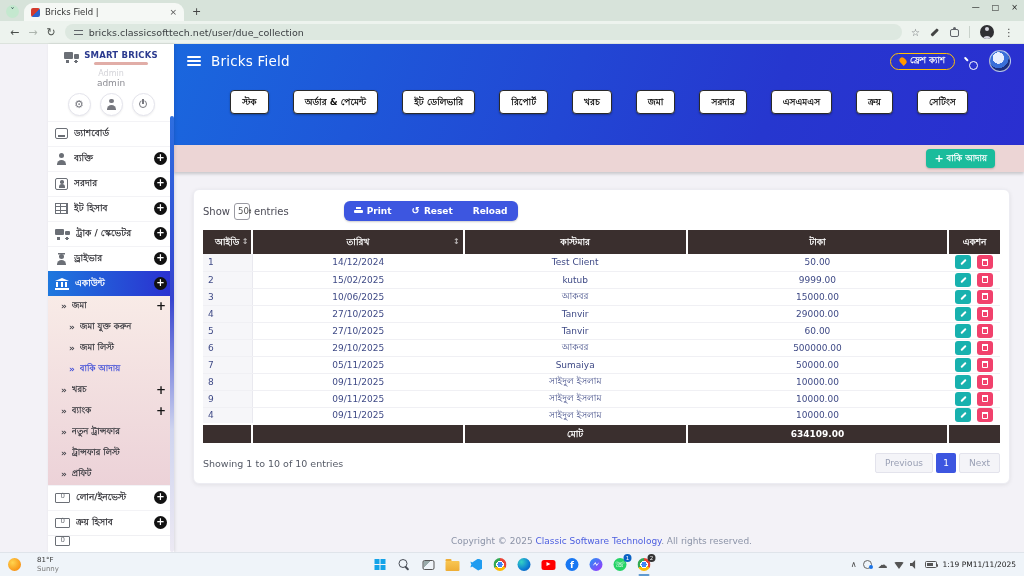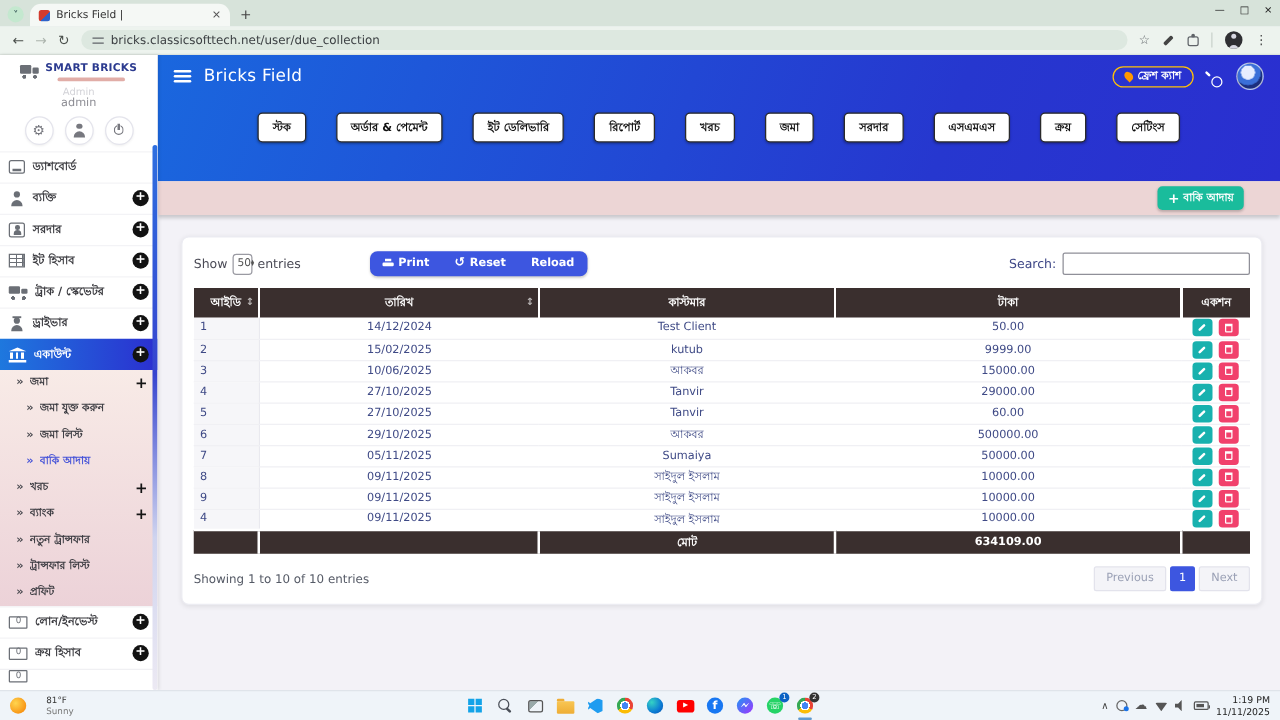--- a/index.html
+++ b/index.html
@@ -31,21 +31,21 @@
   .pen::before { content:''; position:absolute; top:4px; left:0; width:9px; height:2.5px; background:#444; border-radius:1px; transform:rotate(-45deg); }
   .puzzle { width:9px; height:8px; border:1.2px solid #5f6368; border-radius:2px; position:relative; margin-top:2px; }
   .puzzle::before { content:''; position:absolute; top:-3px; left:2.2px; width:3px; height:3px; border-radius:50%; background:#5f6368; }
   .vsep { width:1px; height:12px; background:#c9d2cb; }
   .chrome-avatar { width:14px; height:14px; border-radius:50%; background:#2f2f33; position:relative; overflow:hidden; }
   .chrome-avatar::before { content:''; position:absolute; top:2px; left:5px; width:4px; height:4px; border-radius:50%; background:#d8d8e2; }
   .chrome-avatar::after { content:''; position:absolute; bottom:-2px; left:3px; width:8px; height:5px; border-radius:4px 4px 0 0; background:#d8d8e2; }
   .kebab { font-size:10px; color:#444; }
 
   
-  .app { position:absolute; top:44px; bottom:24px; left:0; right:0; display:flex; background:#f3f2f7; }
+  .app { position:absolute; top:44px; bottom:24px; left:0; right:0; display:flex; background:#f3f2f7;padding-left:48px; }
 
   
   .sidebar { width:126px; background:#fff; position:relative; z-index:2; box-shadow:1px 0 3px rgba(0,0,0,.10); overflow:hidden; flex:none; }
   .sidebar::after { content:''; position:absolute; right:0; top:72px; bottom:0; width:4px; border-radius:2px;
     background:linear-gradient(180deg,#2e6fe0 0%,#3644cf 42%,#cfd4ef 72%,#ece9f3 100%); }
   .brand { display:flex; align-items:center; justify-content:center; gap:5px; padding:6px 2px 2px; }
   .brand-truck { color:#a83a2c; }
   .brand-txt { display:flex; flex-direction:column; align-items:center; }
   .brand-name { font-size:8.5px; font-weight:bold; color:#2b3a8f; letter-spacing:.2px; }
   .brand-tagline { width:54px; height:3px; margin-top:1.5px; border-radius:2px; background:#c86a5e; opacity:.55; }
@@ -204,21 +204,21 @@
   .tb-ic.active::after { content:''; position:absolute; bottom:-4px; left:2px; right:2px; height:2px; border-radius:1px; background:#5f9ad0; }
   .tray { margin-left:auto; display:flex; align-items:center; gap:6px; padding-right:8px; }
   .tray-chev { font-size:8px; color:#444; }
   .sync-ic { width:9px; height:9px; border:1.2px solid #666; border-radius:50%; position:relative; }
   .sync-ic::after { content:''; position:absolute; right:-2px; bottom:-1px; width:4px; height:4px; border-radius:50%; background:#1a73e8; }
   .cloud-ic { font-size:10px; color:#555; line-height:1; }
   .wifi-ic { width:0; height:0; border-left:5px solid transparent; border-right:5px solid transparent; border-top:7px solid #555; border-radius:2px; margin-top:2px; }
   .vol-ic { width:9px; height:9px; background:#555; clip-path:polygon(0 33%,30% 33%,62% 0,62% 100%,30% 67%,0 67%); }
   .batt-ic { width:12px; height:7px; border:1px solid #555; border-radius:1.5px; position:relative; background:linear-gradient(90deg,#555 0 7px,transparent 7px); background-clip:content-box; padding:1px; }
   .batt-ic::after { content:''; position:absolute; right:-2.5px; top:1.5px; width:1.5px; height:3px; background:#555; border-radius:0 1px 1px 0; }
-  .clock { display:flex; flex-direction:column; align-items:flex-end; line-height:1.3; font-size:7.5px; color:#222; }
+  .clock { display:flex; flex-direction:row; align-items:flex-end; line-height:1.3; font-size:7.5px; color:#222; }
 </style>
 </head>
 <body>
 
 <div class="screen">
 
   <div class="tabstrip">
     <button class="tab-search-btn">˅</button>
     <div class="tab">
       <span class="favicon"></span>
@@ -464,24 +464,20 @@
                   <span>Print</span>
                 </button>
               <button>
                   <span class="reset-glyph">↺</span>
                   <span>Reset</span>
                 </button>
               <button>
                   <span>Reload</span>
                 </button>
             </div>
-            <div class="search-group">
-              <span class="search-label">Search:</span>
-              <input class="search-input" type="text" style="">
-            </div>
           </div>
 
           <table class="dt">
             <colgroup>
               <col style="width:6.2%">
                 <col style="width:26.5%">
                 <col style="width:28%">
                 <col style="width:32.8%">
                 <col style="width:6.5%">
             </colgroup>
@@ -661,20 +657,23 @@
           <div class="meta-row">
             <span class="info">Showing 1 to 10 of 10 entries</span>
             <div class="pager">
               <button class="page-btn">Previous</button>
               <button class="page-num">1</button>
               <button class="page-btn">Next</button>
             </div>
           </div>
         </div>
 
+        <div class="copyright">
+          <span>Copyright © 2025 </span><a href="#">Classic Software Technology</a><span>. All rights reserved.</span>
+        </div>
       </div>
     </div>
   </div>
 
   <div class="taskbar">
     <div class="weather">
       <span class="sun"></span>
       <span class="weather-txt">
         <span class="w-temp">81°F</span>
         <span class="w-desc">Sunny</span>

